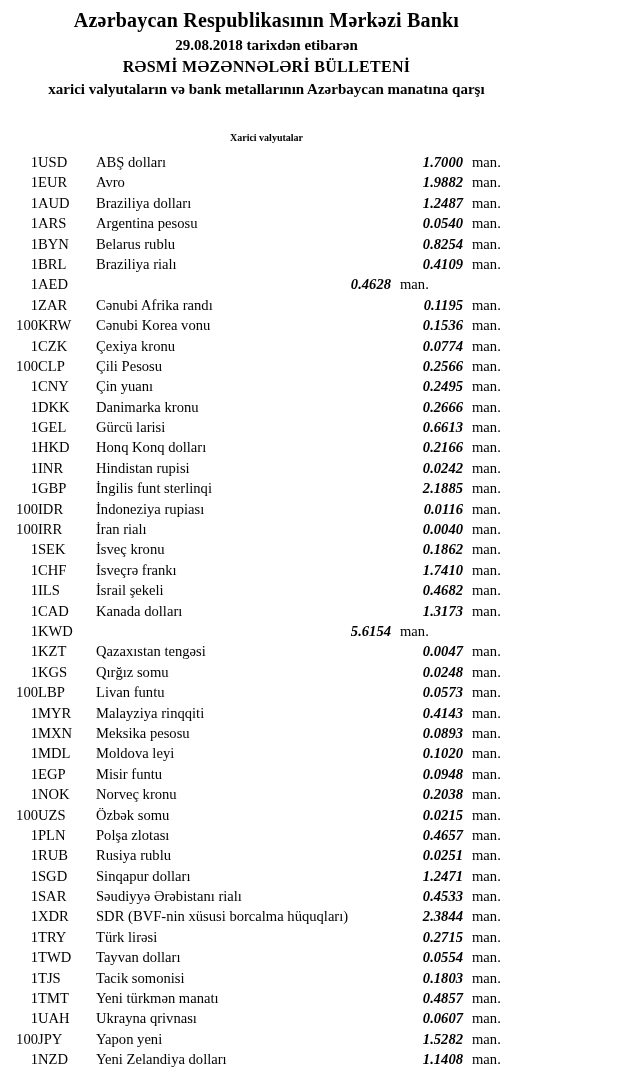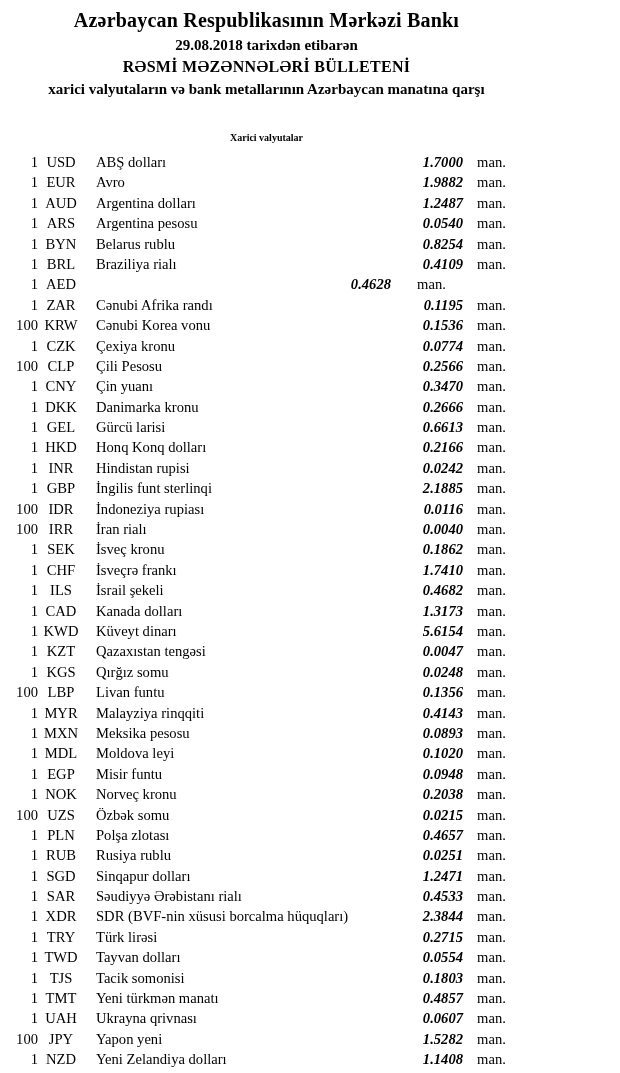--- a/index.html
+++ b/index.html
@@ -45,24 +45,24 @@
   .rate-row {
     display: grid;
     grid-template-columns: 38px 46px 1fr 72px 48px;
     height: 20.4px;
     line-height: 20.4px;
     font-size: 14.6px;
     padding-right: 22px;
     white-space: nowrap;
   }
   .cell-qty  { text-align: right; }
-  .cell-code { text-align: center; }
+  .cell-code { }
   .cell-name { text-align: left; padding-left: 12px; overflow: hidden; }
   .cell-rate { text-align: right; font-weight: bold; font-style: italic; }
-  .cell-unit { text-align: center; padding-left: 9px; }
+  .cell-unit { text-align: left; padding-left: 9px; }
 </style>
 </head>
 <body>
 
 <div class="page">
 
   <div class="title">Azərbaycan Respublikasının Mərkəzi Bankı</div>
   <div class="hline line2">29.08.2018 tarixdən etibarən</div>
   <div class="hline line4">RƏSMİ MƏZƏNNƏLƏRİ BÜLLETENİ</div>
   <div class="hline line3">xarici valyutaların və bank metallarının Azərbaycan manatına qarşı</div>
@@ -82,21 +82,21 @@
       <span class="cell-qty">1</span>
       <span class="cell-code">EUR</span>
       <span class="cell-name">Avro</span>
       <span class="cell-rate">1.9882</span>
       <span class="cell-unit">man.</span>
     </div>
 
     <div class="rate-row">
       <span class="cell-qty">1</span>
       <span class="cell-code">AUD</span>
-      <span class="cell-name">Argentina dolları</span>
+      <span class="cell-name">Braziliya dolları</span>
       <span class="cell-rate">1.2487</span>
       <span class="cell-unit">man.</span>
     </div>
 
     <div class="rate-row">
       <span class="cell-qty">1</span>
       <span class="cell-code">ARS</span>
       <span class="cell-name">Argentina pesosu</span>
       <span class="cell-rate">0.0540</span>
       <span class="cell-unit">man.</span>
@@ -154,21 +154,21 @@
       <span class="cell-code">CLP</span>
       <span class="cell-name">Çili Pesosu</span>
       <span class="cell-rate">0.2566</span>
       <span class="cell-unit">man.</span>
     </div>
 
     <div class="rate-row">
       <span class="cell-qty">1</span>
       <span class="cell-code">CNY</span>
       <span class="cell-name">Çin yuanı</span>
-      <span class="cell-rate">0.3470</span>
+      <span class="cell-rate">0.2495</span>
       <span class="cell-unit">man.</span>
     </div>
 
     <div class="rate-row">
       <span class="cell-qty">1</span>
       <span class="cell-code">DKK</span>
       <span class="cell-name">Danimarka kronu</span>
       <span class="cell-rate">0.2666</span>
       <span class="cell-unit">man.</span>
     </div>
@@ -249,21 +249,20 @@
       <span class="cell-qty">1</span>
       <span class="cell-code">CAD</span>
       <span class="cell-name">Kanada dolları</span>
       <span class="cell-rate">1.3173</span>
       <span class="cell-unit">man.</span>
     </div>
 
     <div class="rate-row">
       <span class="cell-qty">1</span>
       <span class="cell-code">KWD</span>
-      <span class="cell-name">Küveyt dinarı</span>
       <span class="cell-rate">5.6154</span>
       <span class="cell-unit">man.</span>
     </div>
 
     <div class="rate-row">
       <span class="cell-qty">1</span>
       <span class="cell-code">KZT</span>
       <span class="cell-name">Qazaxıstan tengəsi</span>
       <span class="cell-rate">0.0047</span>
       <span class="cell-unit">man.</span>
@@ -274,21 +273,21 @@
       <span class="cell-code">KGS</span>
       <span class="cell-name">Qırğız somu</span>
       <span class="cell-rate">0.0248</span>
       <span class="cell-unit">man.</span>
     </div>
 
     <div class="rate-row">
       <span class="cell-qty">100</span>
       <span class="cell-code">LBP</span>
       <span class="cell-name">Livan funtu</span>
-      <span class="cell-rate">0.1356</span>
+      <span class="cell-rate">0.0573</span>
       <span class="cell-unit">man.</span>
     </div>
 
     <div class="rate-row">
       <span class="cell-qty">1</span>
       <span class="cell-code">MYR</span>
       <span class="cell-name">Malayziya rinqqiti</span>
       <span class="cell-rate">0.4143</span>
       <span class="cell-unit">man.</span>
     </div>

